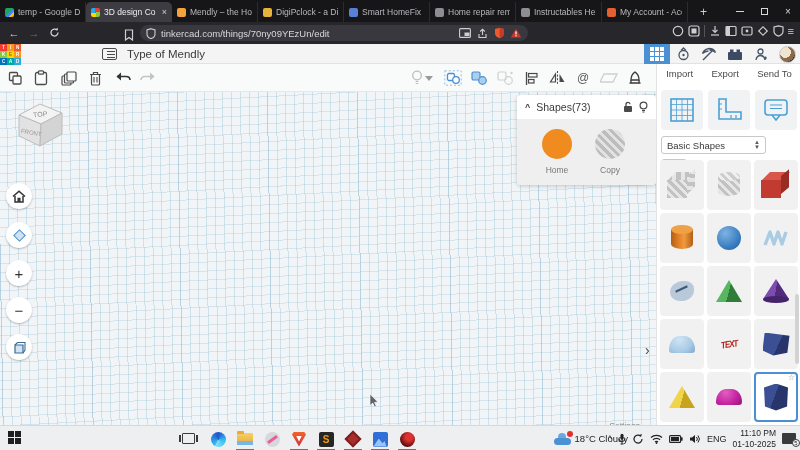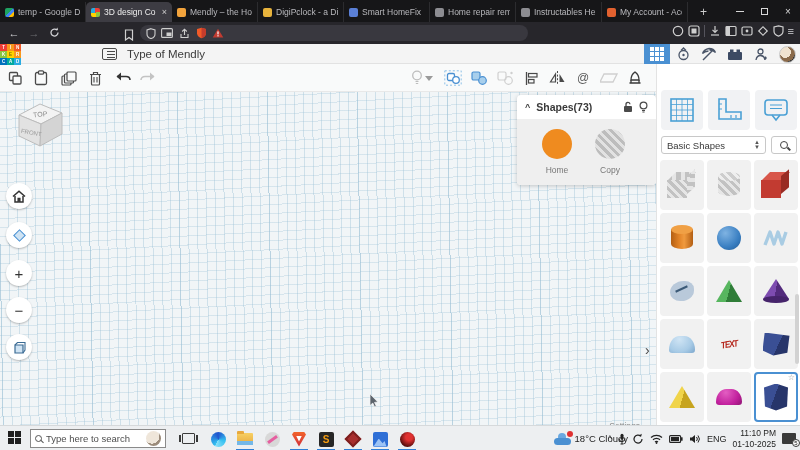--- a/index.html
+++ b/index.html
@@ -69,21 +69,21 @@
     transform:rotate(-3deg) skewX(-2deg); }
   .navcircle { position:absolute; left:6px; width:26px; height:26px; border-radius:50%; background:#fff; box-shadow:0 1px 2px rgba(0,0,0,.25); display:flex; align-items:center; justify-content:center; color:#3c3c3c; z-index:3; }
   .zoomglyph { font-size:15px; color:#333; line-height:1; }
   .fitdiamond { width:9px; height:9px; border:1.5px solid #4a90d2; transform:rotate(45deg); background:#cfe3f3; }
   .collapse-handle { position:absolute; left:645px; top:250px; font-size:14px; color:#4a4a4a; z-index:3; }
 
   
   .shapes-panel { position:absolute; left:517px; top:3px; width:139px; height:90px; background:#fff; border-radius:4px; box-shadow:0 1px 4px rgba(0,0,0,.2); z-index:4; }
   .sp-head { height:24px; display:flex; align-items:center; padding:0 8px; gap:6px; }
   .sp-caret { font-size:9px; font-weight:bold; color:#444; }
-  .sp-title { font-size:10.5px; font-weight:bold; color:#3a3a3a; flex:1; }
+  .sp-title { font-size:10.5px; font-weight:normal; color:#3a3a3a; flex:1; }
   .sp-body { height:66px; background:#efefef; border-radius:0 0 4px 4px; position:relative; }
   .swatch { position:absolute; top:10px; width:30px; height:30px; border-radius:50%; }
   .swatch-solid { left:25px; background:#ef8b1f; }
   .swatch-hole { left:78px; background:repeating-linear-gradient(45deg,#bdbdbd 0 3px,#e2e2e2 3px 6px); }
   .swlabel { position:absolute; top:46px; font-size:8.5px; color:#777; width:30px; text-align:center; }
 
   
   .snap-cluster { position:absolute; right:6px; bottom:4px; width:110px; z-index:3; font-size:8.5px; color:#8a8a8a; }
   .settings-lbl { position:absolute; right:10px; top:0; }
 
@@ -91,21 +91,21 @@
   .cursor { position:absolute; left:369px; top:302px; z-index:5; }
 
   
   .viewcube { position:absolute; left:12px; top:8px; z-index:3; }
 
   
   .tc-sidebar { position:absolute; left:656px; top:64px; width:144px; height:361px; background:#fff; border-left:1px solid #e3e3e3; }
   .impexp { position:absolute; top:4px; left:0; width:144px; display:flex; justify-content:space-around; font-size:9.5px; color:#4a4a4a; }
   .toolcells { position:absolute; top:26px; left:4px; display:flex; gap:5px; }
   .toolcell { width:42px; height:40px; background:#f1f2f4; border-radius:4px; display:flex; align-items:center; justify-content:center; }
-  .catrow { position:absolute; top:72px; left:4px; display:flex; gap:5px; }
+  .catrow { position:absolute; top:72px; left:4px; display:flex; gap:5px;flex-direction:column; }
   .catselect { width:105px; height:18px; background:#fff; border:1px solid #c8c8c8; border-radius:3px; display:flex; align-items:center; padding:0 5px; font-size:9.5px; color:#3a3a3a; }
   .sortarrows { margin-left:auto; font-size:6px; color:#555; line-height:.9; text-align:center; }
   .searchbtn { width:26px; height:18px; border:1px solid #c8c8c8; border-radius:3px; display:flex; align-items:center; justify-content:center; background:#fff; }
   .mag { width:8px; height:8px; border:1.5px solid #444; border-radius:50%; position:relative; }
   .mag::after { content:""; position:absolute; width:4px; height:1.5px; background:#444; transform:rotate(45deg); right:-3.5px; bottom:-1px; }
   .gallery { position:absolute; top:96px; left:3px; width:138px; display:grid; grid-template-columns:repeat(3,44px); grid-auto-rows:50px; gap:3px; }
   .gcell { background:#f1f1f1; border-radius:4px; display:flex; align-items:center; justify-content:center; position:relative; }
   .gcell.selected { background:#fff; outline:2px solid #4a90d2; outline-offset:-2px; }
   .gcell .star { position:absolute; top:1px; right:3px; font-size:8px; color:#9a9a9a; }
   .sb-scroll { position:absolute; right:1px; top:230px; width:4px; height:70px; background:#d2d2d2; border-radius:2px; }
@@ -233,20 +233,21 @@
     </span>
     <span class="abs" style="left:124px;top:5px">
       <svg width="10" height="12" viewBox="0 0 10 12">
           <path d="M1.5 1h7v10l-3.5-2.6L1.5 11z" fill="none" stroke="#cfcfcf" stroke-width="1.2"></path>
         </svg>
     </span>
     <div class="urlbar">
       <svg width="10" height="11" viewBox="0 0 10 11">
           <path d="M5 .7 9 2v4c0 2.4-2 4-4 4.6C3 10 1 8.4 1 6V2z" fill="none" stroke="#cfcfcf" stroke-width="1.1"></path>
         </svg>
+      <span class="urltext">tinkercad.com/things/70ny09YEzUn/edit</span>
       <span class="miniico">
         <svg width="12" height="10" viewBox="0 0 12 10">
             <rect x="0.6" y="0.6" width="10.8" height="8.8" rx="1" fill="none" stroke="#cfcfcf" stroke-width="1.1"></rect>
             <rect x="5.5" y="4.5" width="5" height="3.5" fill="#cfcfcf"></rect>
           </svg>
       </span>
       <span class="miniico">
         <svg width="11" height="11" viewBox="0 0 11 11">
             <path d="M2 6v3.5h7V6" fill="none" stroke="#cfcfcf" stroke-width="1.1"></path>
             <path d="M5.5 7V1.5M3.2 3.5 5.5 1.2 7.8 3.5" fill="none" stroke="#cfcfcf" stroke-width="1.1"></path>
@@ -526,20 +527,25 @@
         </svg>
     </span>
 
     <div class="snap-cluster">
       <span class="settings-lbl">Settings</span>
 
     </div>
   </div>
 
   <div class="tc-sidebar">
+    <div class="impexp">
+      <span>Import</span>
+      <span>Export</span>
+      <span>Send To</span>
+    </div>
     <div class="toolcells">
       <div class="toolcell">
         <svg width="26" height="26" viewBox="0 0 26 26">
             <rect x="2" y="2" width="22" height="22" fill="none" stroke="#4aa0d5" stroke-width="1.6"></rect>
             <path d="M7.5 2v22M13 2v22M18.5 2v22M2 7.5h22M2 13h22M2 18.5h22" stroke="#4aa0d5" stroke-width="0.8"></path>
           </svg>
       </div>
       <div class="toolcell">
         <svg width="28" height="26" viewBox="0 0 28 26">
             <path d="M4 2v20h22v-7H11V2z" fill="none" stroke="#4aa0d5" stroke-width="1.6"></path>
@@ -639,25 +645,20 @@
     <span class="sb-scroll"></span>
   </div>
 
   <div class="taskbar">
     <div class="startbtn">
         <i></i>
         <i></i>
         <i></i>
         <i></i>
       </div>
-    <div class="searchbox">
-      <span class="mag2"></span>
-      <span class="searchtext">Type here to search</span>
-      <span class="sh-face"></span>
-    </div>
     <span class="taskview"></span>
 
     <div class="tb-app" style="left:206px">
         <span class="edgeball"></span>
       </div>
     <div class="tb-app" style="left:233px">
         <span class="folderic"></span>
       </div>
     <span class="tb-underline" style="left:236px"></span>
     <div class="tb-app" style="left:260px">

